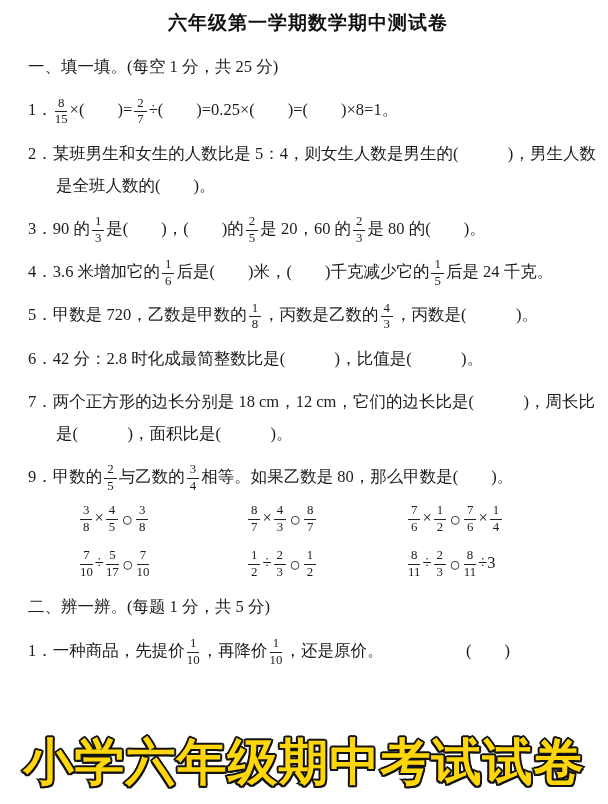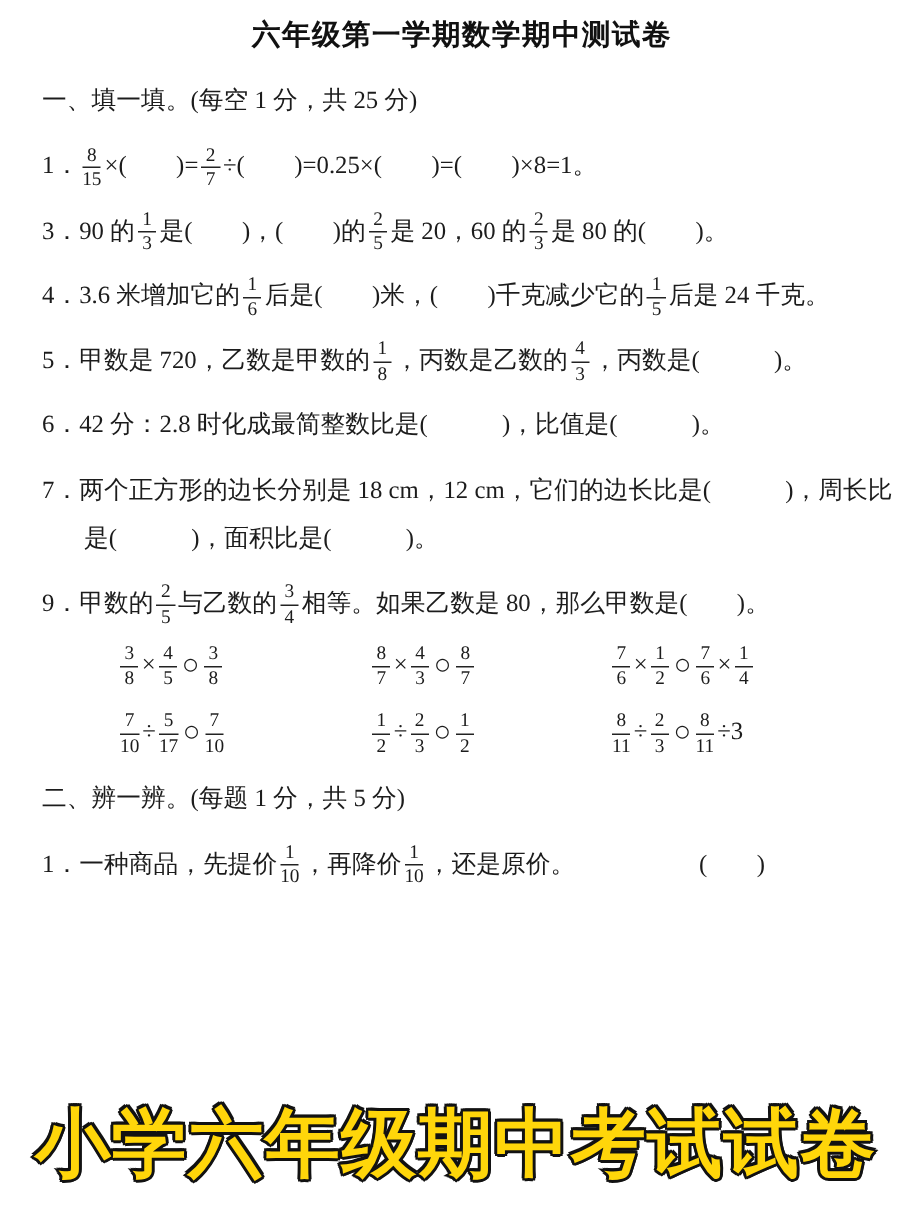--- a/index.html
+++ b/index.html
@@ -29,20 +29,21 @@
   <h1 class="title">六年级第一学期数学期中测试卷</h1>
   <div class="content" id="content">
       <div class="sec-heading">一、填一填。(每空 1 分，共 25 分)</div>
       <div class="q">1．<span class="frac">
           <span class="fnum">8</span>
           <span class="fden">15</span>
         </span>×<span class="blank">(　　)</span>=<span class="frac">
           <span class="fnum">2</span>
           <span class="fden">7</span>
         </span>÷<span class="blank">(　　)</span>=0.25×<span class="blank">(　　)</span>=<span class="blank">(　　)</span>×8=1。</div>
+      <div class="q">2．某班男生和女生的人数比是 5：4，则女生人数是男生的<span class="blank">(　　　)</span>，男生人数是全班人数的<span class="blank">(　　)</span>。</div>
       <div class="q">3．90 的<span class="frac">
           <span class="fnum">1</span>
           <span class="fden">3</span>
         </span>是<span class="blank">(　　)</span>，<span class="blank">(　　)</span>的<span class="frac">
           <span class="fnum">2</span>
           <span class="fden">5</span>
         </span>是 20，60 的<span class="frac">
           <span class="fnum">2</span>
           <span class="fden">3</span>
         </span>是 80 的<span class="blank">(　　)</span>。</div>

